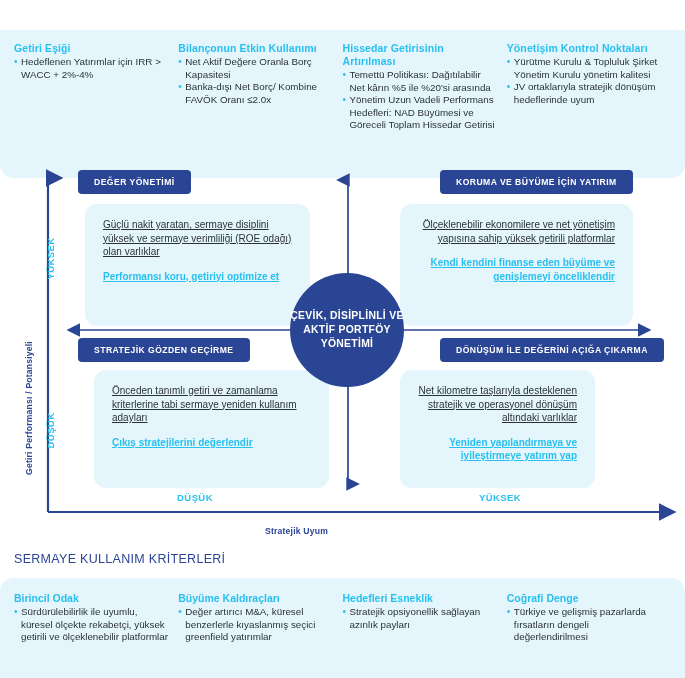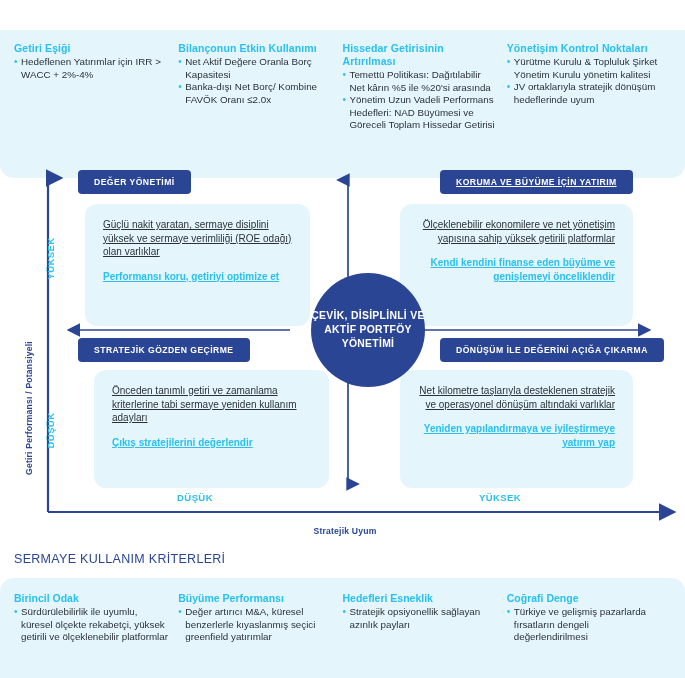--- a/index.html
+++ b/index.html
@@ -37,21 +37,21 @@
   .matrix { position: absolute; left: 0; top: 148px; width: 685px; height: 398px; }
 
   .y-axis-title {
     position: absolute; left: -46px; top: 255px; width: 150px;
     transform: rotate(-90deg); transform-origin: center center;
     text-align: center; color: #2b4595; font-size: 8.6px;
     font-weight: bold; letter-spacing: .2px;
   }
   .x-axis-title {
     position: absolute; left: 265px; top: 378px; width: 160px;
-    text-align: center; color: #2b4595; font-size: 8.6px;
+    color: #2b4595; font-size: 8.6px;
     font-weight: bold; letter-spacing: .2px;
   }
 
   .axis-svg { position: absolute; left: 0; top: 0; width: 685px; height: 398px; }
 
   .tick {
     position: absolute; color: #29c0f0; font-size: 9.5px;
     font-weight: bold; letter-spacing: .4px;
   }
   .tick.vert { transform: rotate(-90deg); transform-origin: center center; }
@@ -60,44 +60,44 @@
   .tick-low-x  { left: 150px; top: 344px; width: 90px; text-align: center; }
   .tick-high-x { left: 455px; top: 344px; width: 90px; text-align: center; }
 
   .pill {
     position: absolute; background: #2b4595; color: #ffffff;
     border-radius: 4px; height: 24px; line-height: 24px;
     font-size: 8.6px; font-weight: bold; letter-spacing: .45px;
     text-align: center; padding: 0 16px; white-space: nowrap;
   }
   .pill-tl { left: 78px;  top: 22px; }
-  .pill-tr { left: 440px; top: 22px; text-decoration: underline; }
+  .pill-tr { left: 440px; top: 22px; }
   .pill-bl { left: 78px;  top: 190px; }
   .pill-br { left: 440px; top: 190px; }
 
   .qbox {
     position: absolute; background: #e4f6fc; border-radius: 12px;
     padding: 14px 18px;
   }
   .qbox p { font-size: 10px; line-height: 13.5px; color: #2c3138; text-decoration: underline; }
   .qbox p.accent {
     color: #29c0f0; font-weight: bold; margin-top: 11px;
   }
   .q-tl { left: 85px;  top: 56px;  width: 225px; height: 122px; }
   .q-tr { left: 400px; top: 56px;  width: 233px; height: 122px; text-align: right; }
   .q-bl { left: 94px;  top: 222px; width: 235px; height: 118px; }
-  .q-br { left: 400px; top: 222px; width: 233px; height: 118px; text-align: right; }
+  .q-br { left: 400px; top: 222px; width: 195px; height: 118px; text-align: right; }
 
   .center-circle {
     position: absolute; left: 290px; top: 125px;
     width: 114px; height: 114px; border-radius: 50%;
     background: #2b4595; color: #ffffff;
     display: flex; align-items: center; justify-content: center;
     text-align: center; font-size: 10.4px; font-weight: bold;
-    line-height: 14px; letter-spacing: .3px; z-index: 5; margin-left: 21px;
+    line-height: 14px; letter-spacing: .3px; z-index: 5;
   }
 
   
   .crit-title {
     position: absolute; left: 14px; top: 552px;
     color: #2b4595; font-size: 12.5px; font-weight: normal; letter-spacing: .3px;
   }
   .bottom-band {
     position: absolute; left: 0; top: 578px; width: 685px; height: 100px;
     background: #e4f6fc; border-top-left-radius: 14px; border-top-right-radius: 14px;
@@ -224,21 +224,21 @@
   <div class="bottom-band">
 
     <div class="bot-col">
       <h4>Birincil Odak</h4>
       <ul class="bullets">
         <li>Sürdürülebilirlik ile uyumlu, küresel ölçekte rekabetçi,  yüksek getirili ve ölçeklenebilir platformlar</li>
       </ul>
     </div>
 
     <div class="bot-col">
-      <h4>Büyüme Performansı</h4>
+      <h4>Büyüme Kaldıraçları</h4>
       <ul class="bullets">
         <li>Değer artırıcı M&amp;A, küresel benzerlerle kıyaslanmış seçici greenfield yatırımlar</li>
       </ul>
     </div>
 
     <div class="bot-col">
       <h4>Hedefleri Esneklik</h4>
       <ul class="bullets">
         <li>Stratejik opsiyonellik sağlayan azınlık payları</li>
       </ul>

